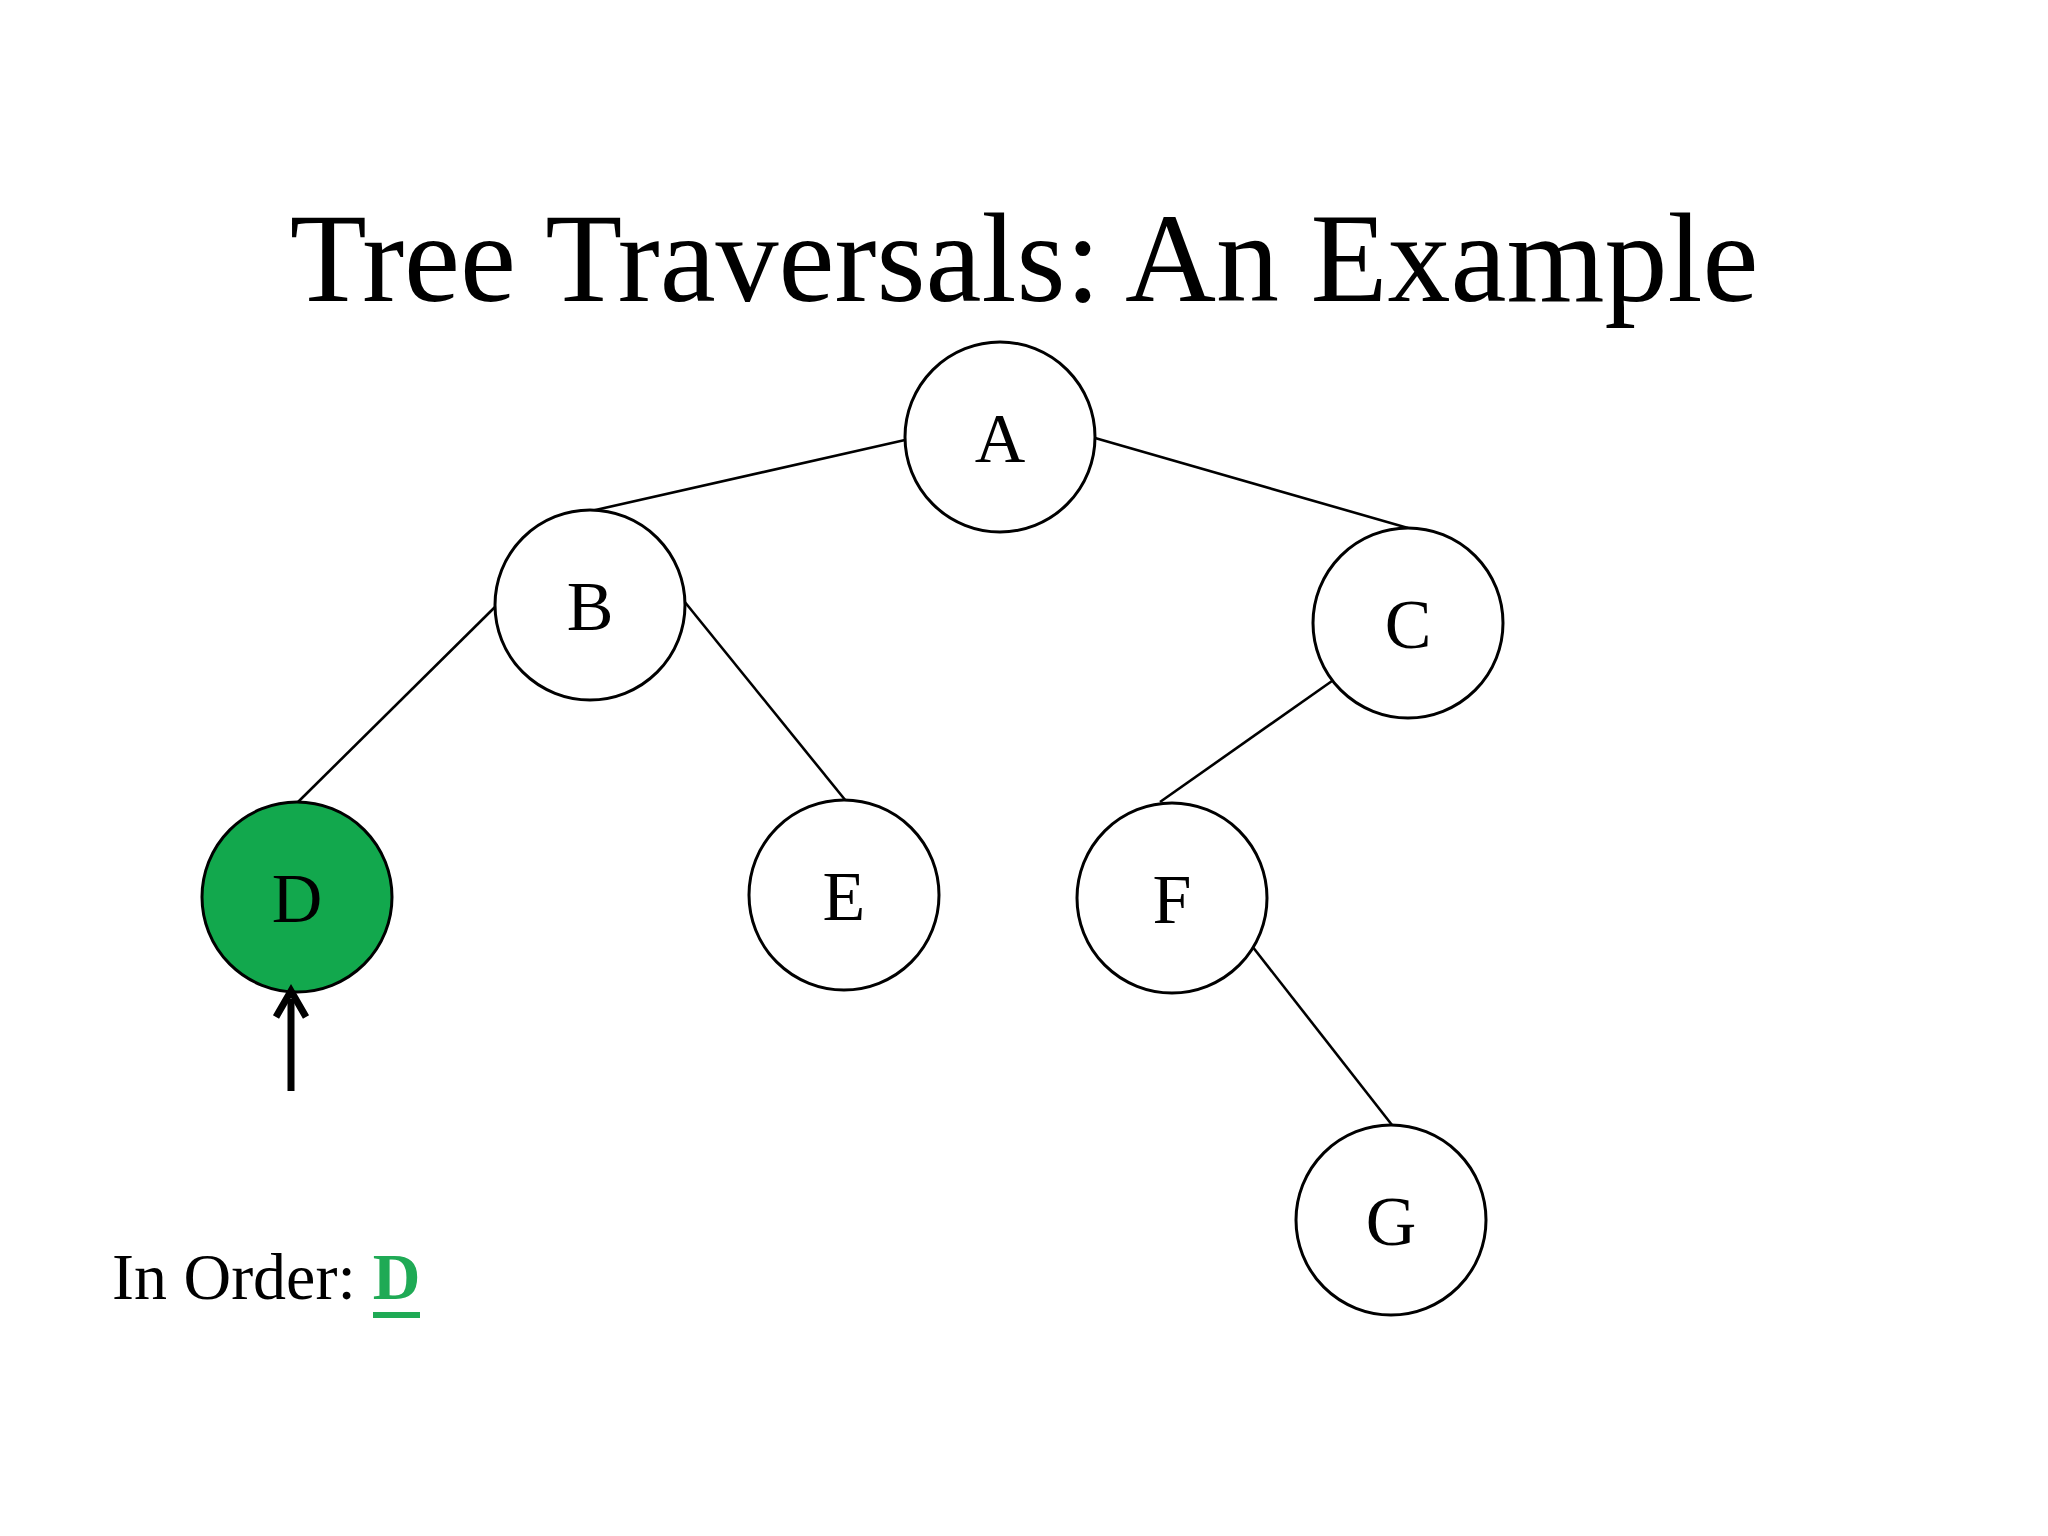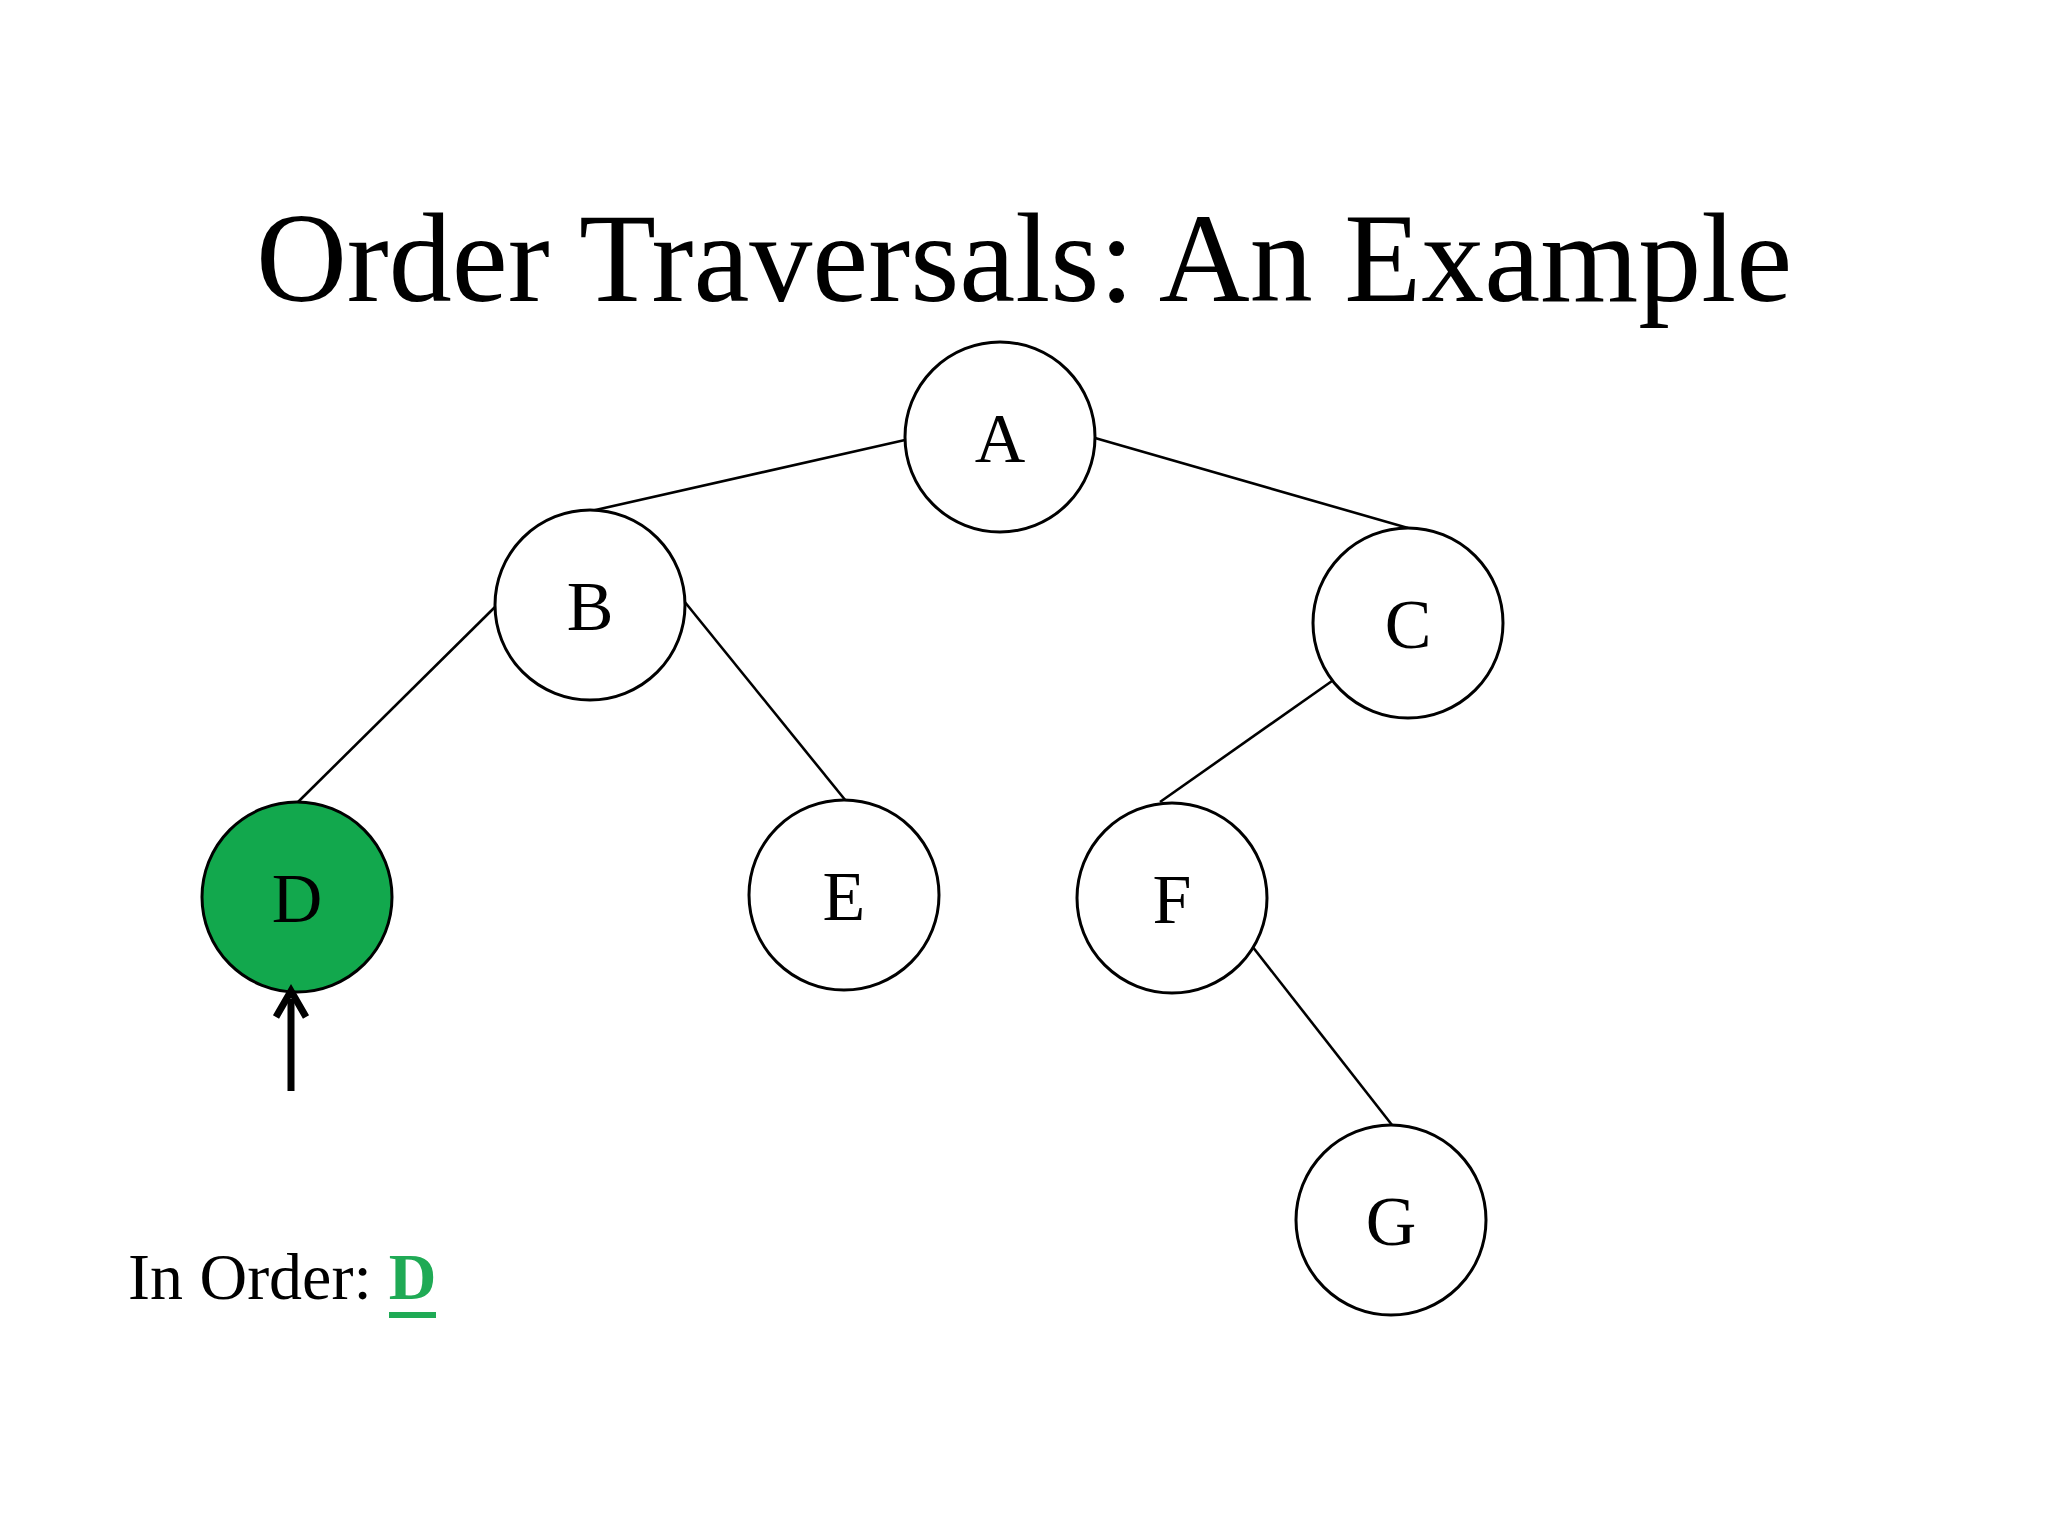--- a/index.html
+++ b/index.html
@@ -26,39 +26,39 @@
   .node-label  {
     font-family: "Liberation Serif", "DejaVu Serif", serif;
     font-size: 70px; fill: var(--text, #000);
     text-anchor: middle;
   }
   .arrow-shaft { stroke: var(--line, #000); stroke-width: 7; }
   .arrow-head  { stroke: var(--line, #000); stroke-width: 7; fill: none;
                  stroke-linecap: butt; stroke-linejoin: miter; }
 
   .caption {
-    position: absolute; left: 128px; top: 1244px;
+    position: absolute; left: 112px; top: 1244px;
     font-size: 66px; line-height: 1; color: var(--text, #000);
     white-space: nowrap;
   }
   .caption-current {
     display: inline-block;
     margin-left: 17px;
     padding-bottom: 2px;
     font-weight: bold;
     color: var(--caption-green, #1FAA55);
     border-bottom: 6px solid var(--caption-green, #1FAA55);
   }
 </style>
 </head>
 <body style="background: rgb(255, 255, 255);">
 
 <div class="slide">
 
-  <h1 class="title">Order Traversals: An Example</h1>
+  <h1 class="title">Tree Traversals: An Example</h1>
 
   <svg id="tree-svg" viewBox="0 0 2048 1536">
       <line x1="905" y1="440" x2="591" y2="511" class="edge"></line>
       <line x1="1095" y1="438" x2="1408" y2="528" class="edge"></line>
       <line x1="496" y1="606" x2="297" y2="803" class="edge"></line>
       <line x1="684" y1="601" x2="846" y2="801" class="edge"></line>
       <line x1="1332" y1="681" x2="1160" y2="802" class="edge"></line>
       <line x1="1252" y1="946" x2="1392" y2="1125" class="edge"></line>
       <g>
         <circle cx="1000" cy="437" r="95" class="node-circle" fill="#FFFFFF"></circle>

